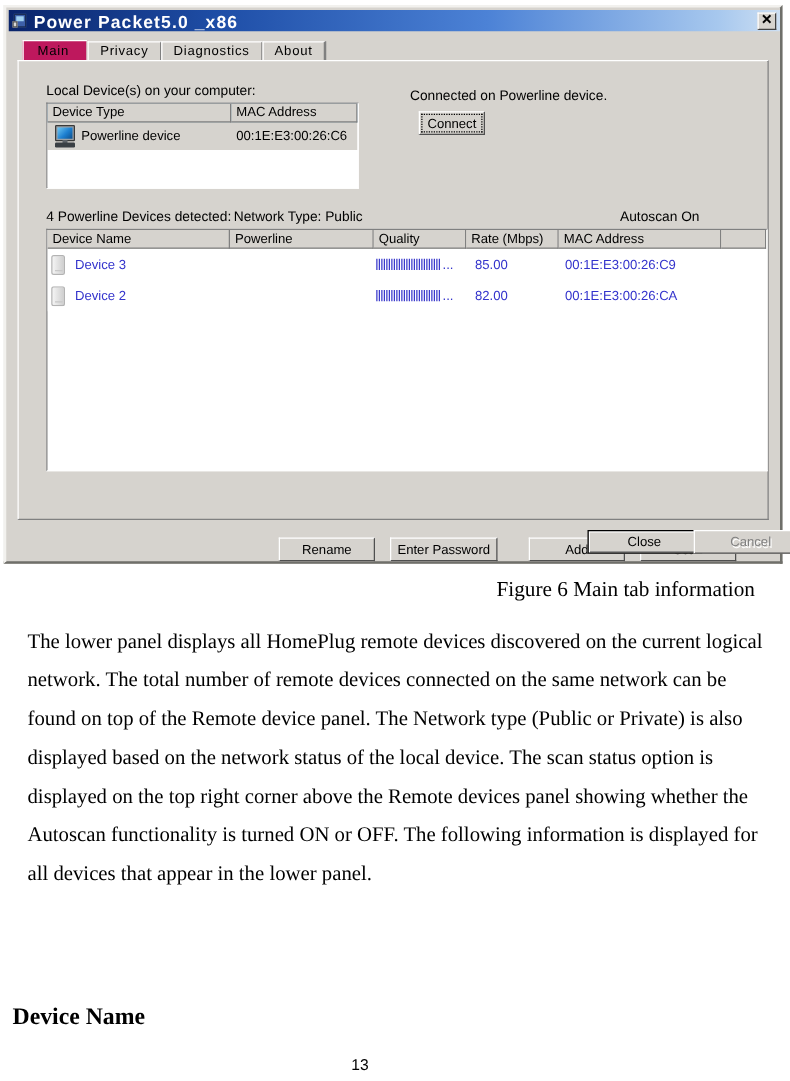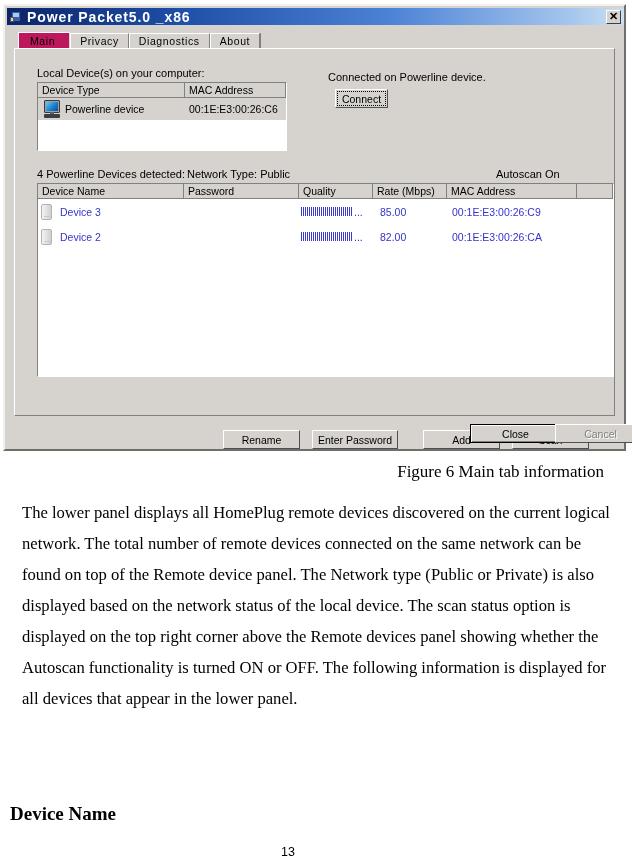--- a/index.html
+++ b/index.html
@@ -281,21 +281,21 @@
       <div class="lbl conn-label">Connected on Powerline device.</div>
       <div class="btn focus connect-btn">Connect</div>
 
       <div class="lbl rem-count">4 Powerline Devices detected:</div>
       <div class="lbl rem-nettype">Network Type: Public</div>
       <div class="lbl rem-autoscan">Autoscan On</div>
 
       <div class="rem-table">
         <div class="rt-head">
           <div class="rt-h w-name">Device Name</div>
-          <div class="rt-h w-pass">Password</div>
+          <div class="rt-h w-pass">Powerline</div>
           <div class="rt-h w-qual">Quality</div>
           <div class="rt-h w-rate">Rate (Mbps)</div>
           <div class="rt-h w-mac">MAC Address</div>
           <div class="rt-h w-end"></div>
         </div>
         <div class="rt-body">
 
           <div class="rt-row">
             <div class="rt-c name w-name">
               <span class="dev-icon"></span>

